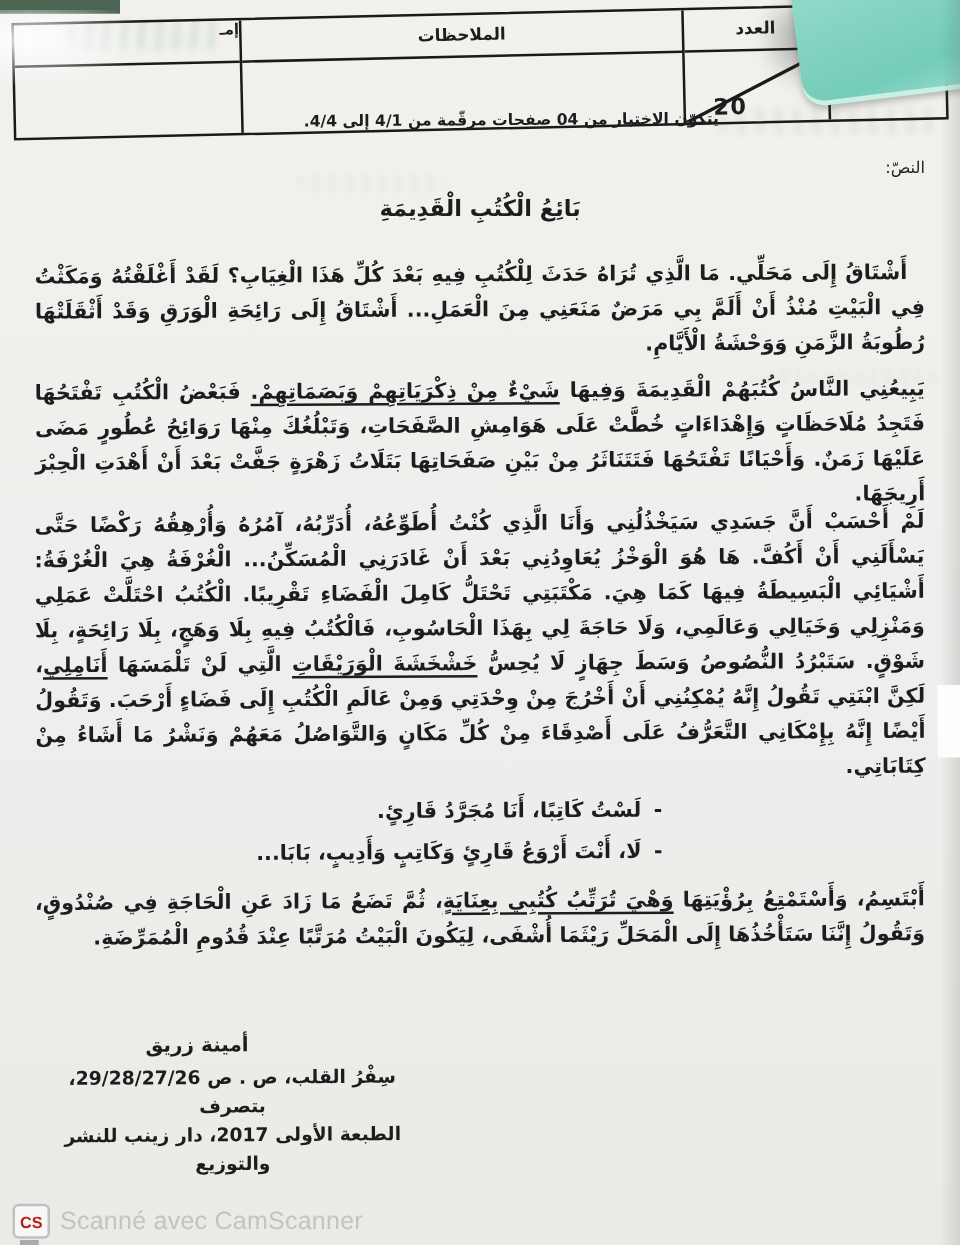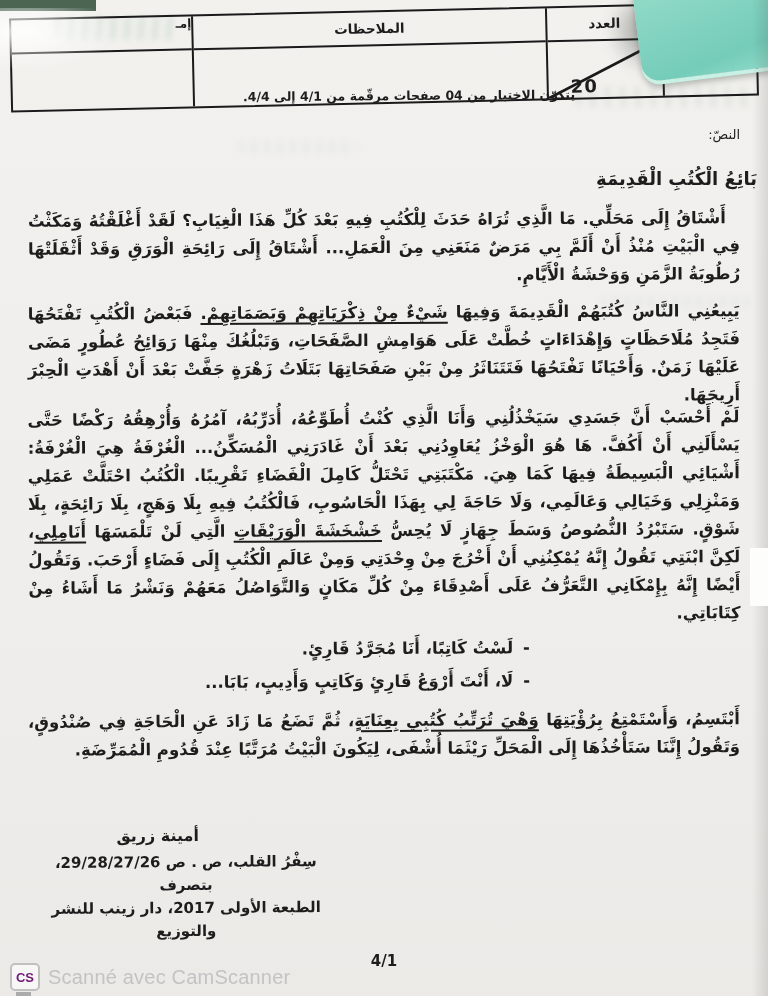--- a/index.html
+++ b/index.html
@@ -49,21 +49,21 @@
   .g4{left:600px;top:296px;width:150px;height:13px;opacity:.09;
       background:repeating-linear-gradient(90deg,rgba(90,120,100,.6) 0 6px,rgba(90,120,100,0) 6px 12px);}
   
   .edge-right{position:absolute;right:0;top:0;bottom:0;width:16px;
     background:linear-gradient(270deg,rgba(60,60,55,.14),rgba(60,60,55,0));}
   .notch{position:absolute;right:0;top:548px;width:18px;height:58px;background:#fdfdfc;}
   
   .examnote{position:absolute;left:0;right:0;top:88px;text-align:center;
     font-weight:bold;font-size:12.5px;direction:rtl;transform:translateX(25px) rotate(-.4deg);}
   .textlabel{position:absolute;right:28px;top:127px;font-weight:normal;font-size:13px;direction:rtl;}
-  .title{position:absolute;left:0;right:0;top:157px;margin:11px;text-align:right;
+  .title{position:absolute;left:0;right:0;top:157px;margin:0;text-align:center;
     font-weight:bold;font-size:18px;direction:rtl;}
   .para{position:absolute;right:28px;left:28px;margin:0;direction:rtl;text-align:justify;
     font-weight:bold;font-size:16.5px;line-height:28px;transform:rotate(-.3deg);}
   .p1{top:206px;text-indent:14px;}
   .p2{top:299px;}
   .p3{top:405px;}
   .p4{top:707px;}
   .u{text-decoration:underline;text-decoration-thickness:1.5px;text-underline-offset:4px;}
   .dialogue{position:absolute;right:28px;left:28px;top:632px;direction:rtl;
     font-weight:bold;font-size:16.5px;line-height:33px;transform:rotate(-.3deg);}
@@ -74,21 +74,21 @@
     font-weight:bold;transform:rotate(-.4deg);}
   .attrib .author{font-size:16px;margin-bottom:6px;transform:translateX(-28px);}
   .attrib .src{font-size:15px;line-height:23px;}
   
   .pagenum{position:absolute;left:0;right:0;top:952px;text-align:center;
     font-weight:bold;font-size:15px;}
   .camfooter{position:absolute;left:10px;top:963px;display:flex;align-items:center;gap:8px;
     font-family:"Liberation Sans",sans-serif;color:#c3c3c3;}
   .cslogo{position:relative;width:26px;height:24px;border:2px solid #c0c0c0;border-radius:5px;
     display:flex;align-items:center;justify-content:center;
-    font-size:13px;font-weight:bold;color:#701a75;background:#f7f7f6;}
+    font-size:13px;font-weight:bold;color:#b91c1c;background:#f7f7f6;}
   .cslogo::after{content:"";position:absolute;left:4px;bottom:-7px;width:15px;height:4px;background:#ababab;}
   .cstext{font-size:20px;letter-spacing:.2px;}
 </style>
 </head>
 <body>
 
 <div class="page">
 
   <div class="ghost g1"></div>
   <div class="ghost g2"></div>
@@ -149,19 +149,18 @@
   </div>
 
   <p class="para p4"><span>أَبْتَسِمُ، وَأَسْتَمْتِعُ بِرُؤْيَتِهَا </span><span class="u">وَهْيَ تُرَتِّبُ كُتُبِي بِعِنَايَةٍ</span><span>، ثُمَّ تَضَعُ مَا زَادَ عَنِ الْحَاجَةِ فِي صُنْدُوقٍ، وَتَقُولُ إِنَّنَا سَتَأْخُذُهَا إِلَى الْمَحَلِّ رَيْثَمَا أُشْفَى، لِيَكُونَ الْبَيْتُ مُرَتَّبًا عِنْدَ قُدُومِ الْمُمَرِّضَةِ.</span></p>
 
   <div class="attrib">
     <div class="author">أمينة زريق</div>
     <div class="src">سِفْرُ القلب، ص . ص 29/28/27/26، بتصرف</div>
     <div class="src">الطبعة الأولى 2017، دار زينب للنشر والتوزيع</div>
   </div>
 
-  <div class="pagenum">4/1</div>
   <div class="camfooter">
     <span class="cslogo">CS</span>
     <span class="cstext">Scanné avec CamScanner</span>
   </div>
 
 </div>
 
 </body></html>

